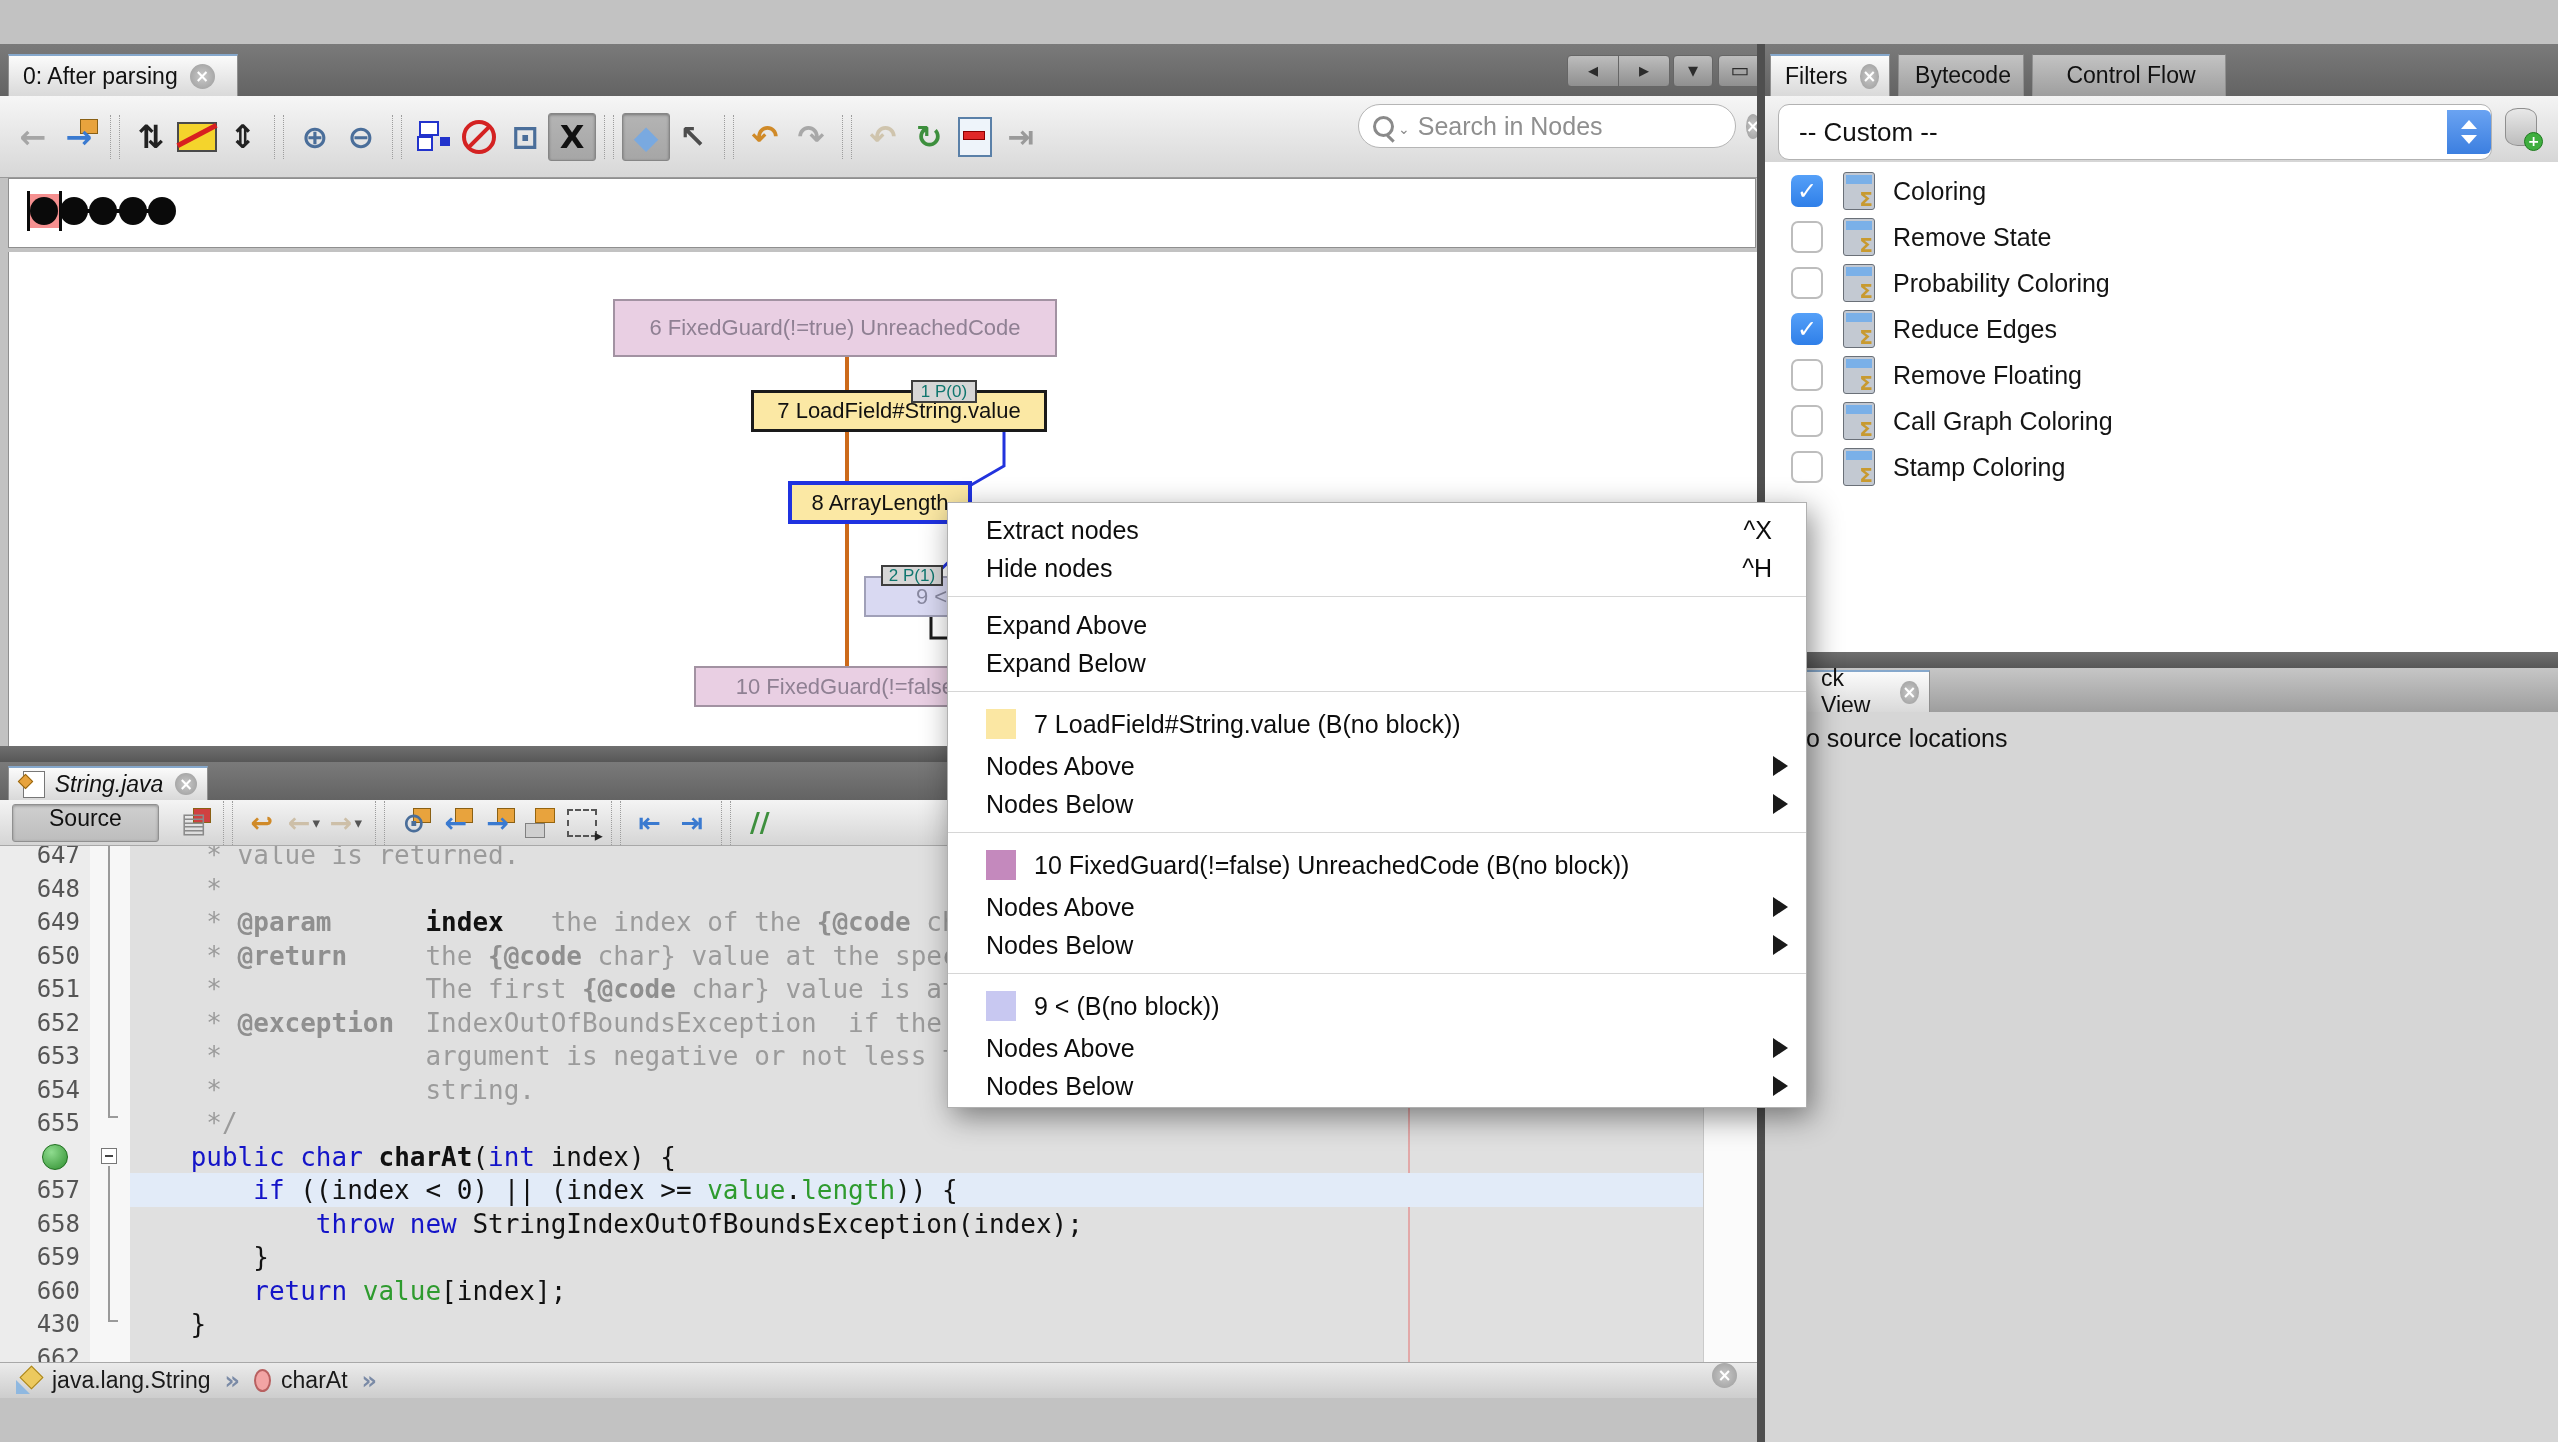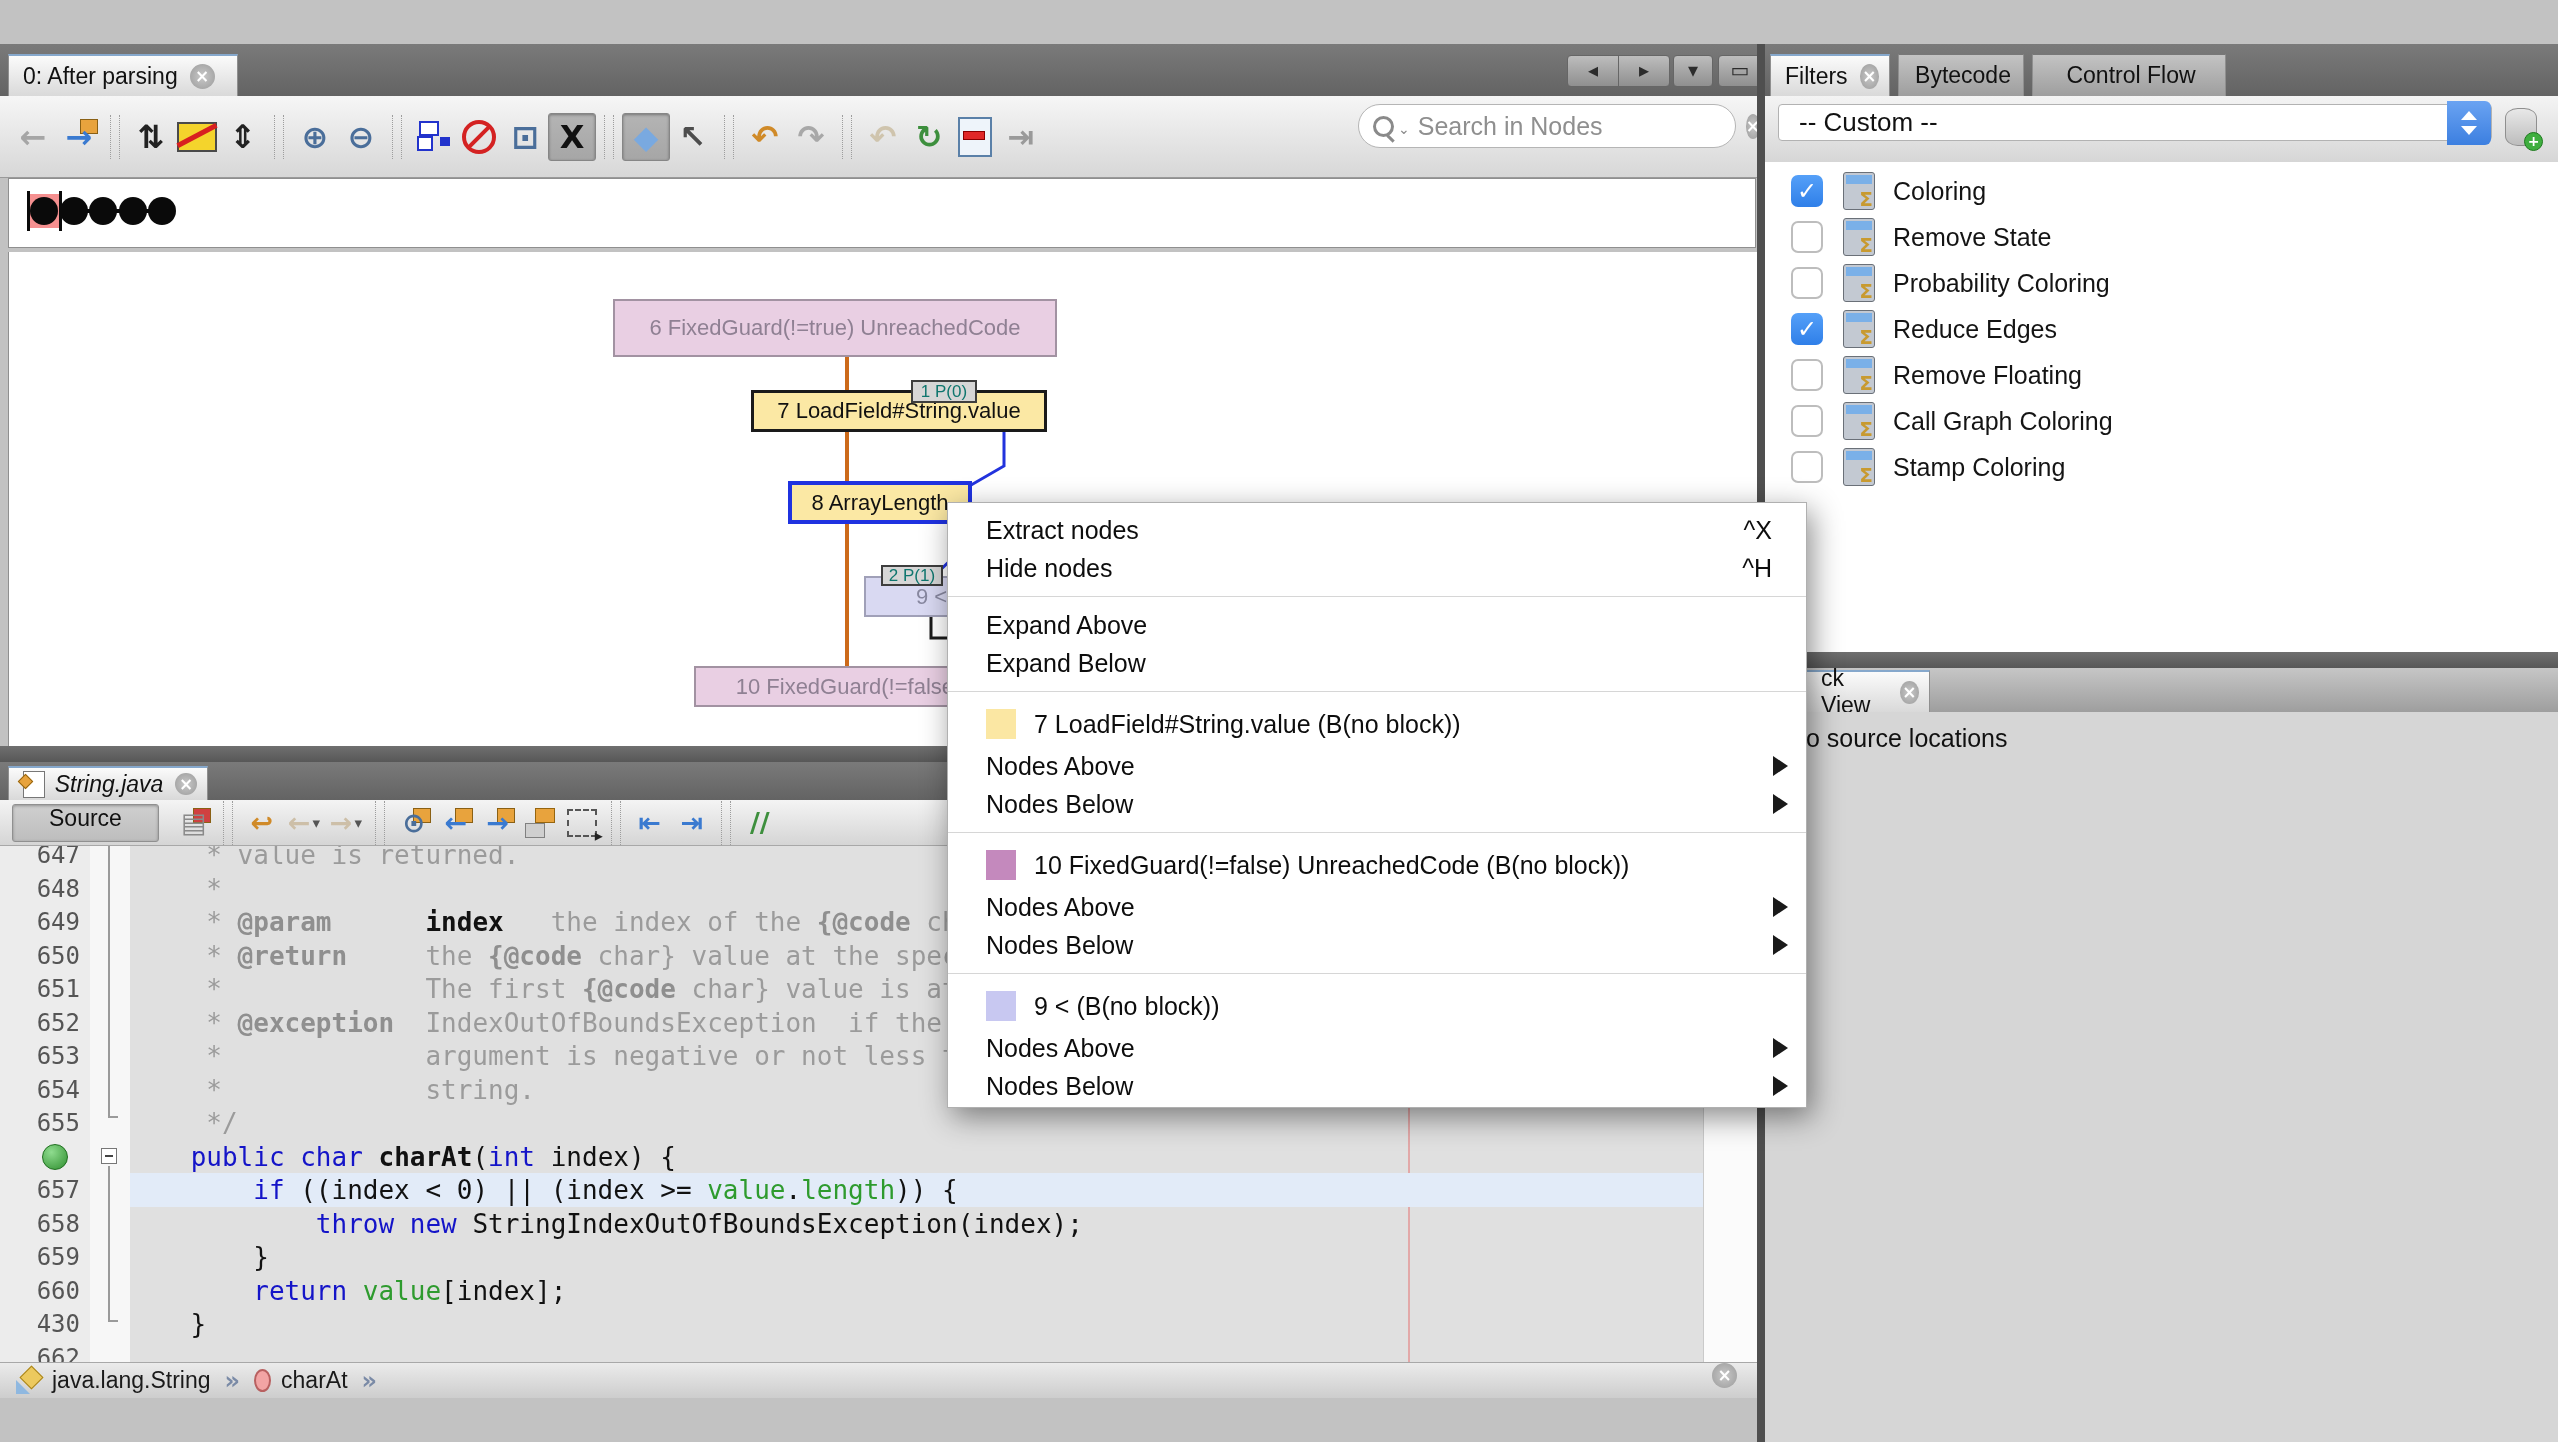--- a/index.html
+++ b/index.html
@@ -92,21 +92,21 @@
   .crumb-sep{color:#7a8aa6;font-family:"DejaVu Sans",sans-serif;font-size:24px;margin:0 14px;font-weight:bold;}
   .class-icon{display:inline-block;width:26px;height:26px;position:relative;margin-right:10px;}
   .class-icon::before{content:"";position:absolute;left:7px;top:1px;width:15px;height:15px;background:#ecc95e;border:1px solid #a8841e;transform:rotate(45deg);}
   .class-icon::after{content:"";position:absolute;left:0;bottom:0;width:0;height:0;border-left:14px solid #8fb8e0;border-top:14px solid transparent;}
   .method-icon{display:inline-block;width:17px;height:23px;border-radius:50%;background:#f2a4a4;border:2px solid #b86060;margin-right:10px;box-sizing:border-box;}
   .doc-icon{display:inline-block;width:20px;height:25px;background:#fff;border:1px solid #777;position:relative;margin-right:10px;}
   .doc-icon::after{content:"";position:absolute;left:-4px;top:4px;width:9px;height:9px;background:#e8a33d;border:1px solid #96650e;transform:rotate(45deg);}
 
   
   .rp-toolbar{position:absolute;left:1765px;top:96px;width:793px;height:66px;background:linear-gradient(#f4f4f4,#d6d6d6);border-bottom:1px solid #9a9a9a;}
-  .combo{position:absolute;left:13px;top:8px;width:714px;height:37px;background:#fff;border:1px solid #b2b2b2;border-radius:4px;display:flex;align-items:center;box-sizing:border-box;}
+  .combo{position:absolute;left:13px;top:8px;width:714px;height:56px;background:#fff;border:1px solid #b2b2b2;border-radius:11px;display:flex;align-items:center;box-sizing:border-box;}
   .combo .val{flex:1;font-size:26px;color:#111;padding-left:20px;}
   .combo .step{width:44px;height:44px;background:linear-gradient(#6aa3f2,#3c7fe0);border-radius:0 6px 6px 0;position:relative;}
   .combo .step::before{content:"";position:absolute;left:14px;top:10px;border-left:8px solid transparent;border-right:8px solid transparent;border-bottom:9px solid #fff;}
   .combo .step::after{content:"";position:absolute;left:14px;bottom:10px;border-left:8px solid transparent;border-right:8px solid transparent;border-top:9px solid #fff;}
   .dbadd{position:absolute;left:740px;top:12px;width:30px;height:36px;background:linear-gradient(#e8e8e8,#bdbdbd);border:1px solid #8f8f8f;border-radius:40%/26%;}
   .dbadd::after{content:"+";position:absolute;right:-7px;bottom:-6px;width:17px;height:17px;background:#3fae3f;border:1px solid #1e7a1e;border-radius:50%;color:#fff;font:bold 14px/16px "DejaVu Sans",sans-serif;text-align:center;}
   .rp-list{position:absolute;left:1765px;top:162px;width:793px;height:496px;background:#fff;}
   .frow{position:absolute;left:0;width:793px;height:46px;display:flex;align-items:center;}
   .cb{width:32px;height:32px;border-radius:7px;margin-left:26px;box-sizing:border-box;border:2px solid #bdbdbd;background:#fff;color:#fff;font:bold 24px/30px "DejaVu Sans",sans-serif;text-align:center;flex:0 0 auto;}
   .cb.on{background:linear-gradient(#55a0f8,#2f7fe8);border:none;line-height:32px;}

